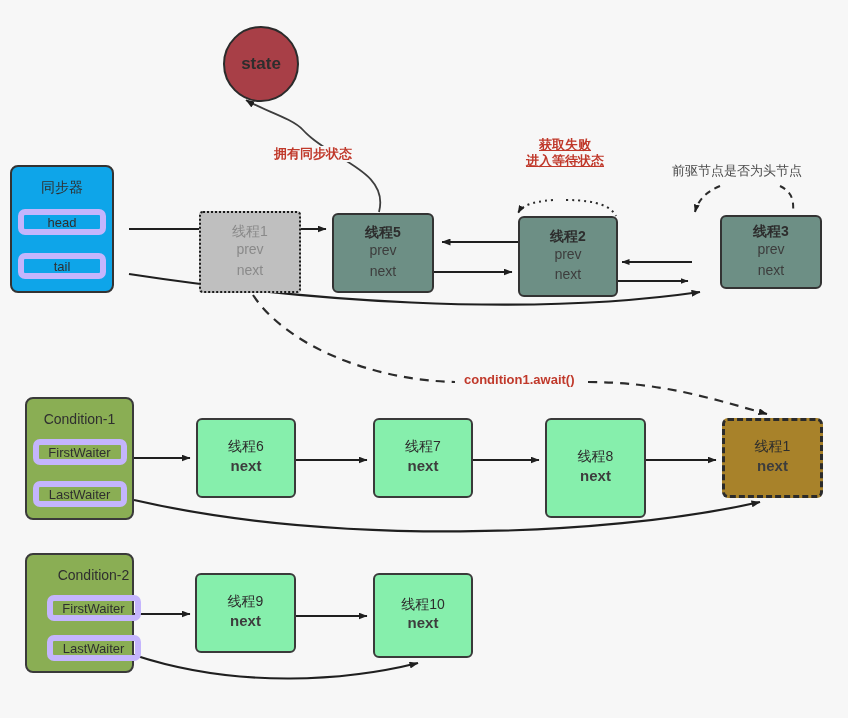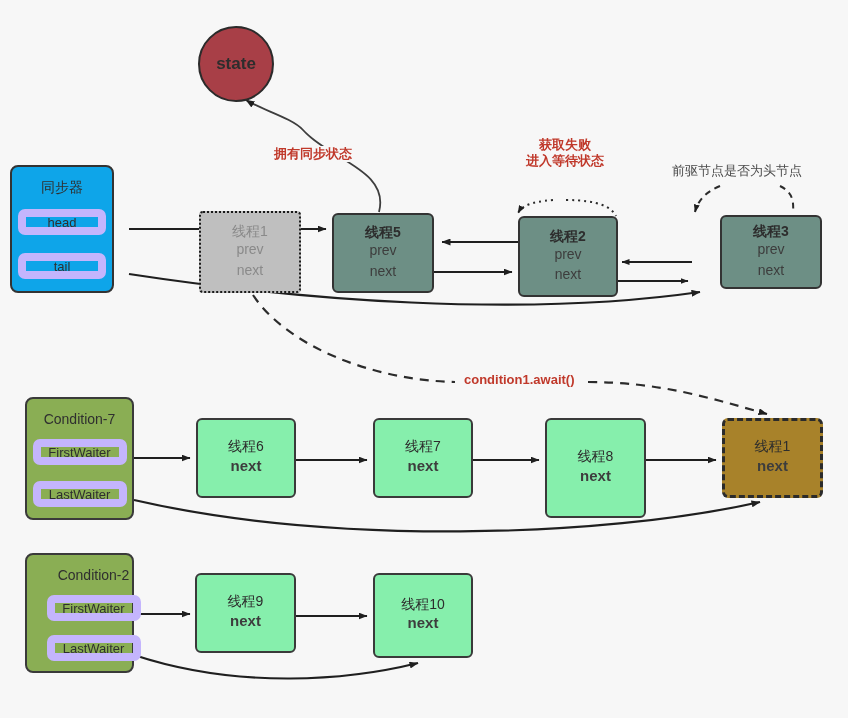--- a/index.html
+++ b/index.html
@@ -80,21 +80,21 @@
     align-items: center;
   }
   .container-title {
     font-size: 14px;
     color: #2f2f2f;
     margin-top: 12px;
     margin-bottom: 4px;
   }
   .slot {
     box-sizing: border-box;
-    border: 8px solid #c4b5fd;
+    border: 6px solid #c4b5fd;
     border-radius: 7px;
     font-size: 13px;
     color: #2f2f2f;
     display: flex;
     align-items: center;
     justify-content: center;
     width: 88px;
     height: 26px;
   }
   .teal-node.container-box { background: #6d8f85; border: 2px solid #333333; }
@@ -176,21 +176,21 @@
 
   <path d="M 134,500 C 330,545 600,538 760,502" fill="none" stroke="#1f1f1f" stroke-width="2.2" marker-end="url(#ah)"></path>
 
   <path d="M 134,614 L 190,614" fill="none" stroke="#1f1f1f" stroke-width="2" marker-end="url(#ah)"></path>
 
   <path d="M 296,616 L 367,616" fill="none" stroke="#1f1f1f" stroke-width="2" marker-end="url(#ah)"></path>
 
   <path d="M 134,655 C 240,690 350,680 418,663" fill="none" stroke="#1f1f1f" stroke-width="2.2" marker-end="url(#ah)"></path>
 </svg>
 
-<div class="state-circle" style="left:198px; top:26px; width:72px; height:72px;">
+<div class="state-circle" style="left:223px; top:26px; width:72px; height:72px;">
   <span>state</span>
 </div>
 
 <div class="container-box teal-node" style="left:10px; top:165px; width:104px; height:128px; background:#0ea5e9; border:2px solid #333333;">
   <div class="container-title">同步器</div>
   <div class="slot" style="margin-top:8px;">
     <span>head</span>
   </div>
   <div class="slot" style="margin-top:18px;">
     <span>tail</span>
@@ -218,35 +218,35 @@
 <div class="node-box teal-node" style="left:720px; top:215px; width:102px; height:74px;">
   <div class="node-title">线程3</div>
   <div class="node-field">prev</div>
   <div class="node-field">next</div>
 </div>
 
 <div class="annot red" style="left:272px; top:146px;">
   <span>拥有同步状态</span>
 </div>
 
-<div class="annot red" style="left:524px; top:137px;">
+<div class="annot red" style="left:524px; top:137px;text-decoration:underline;">
   <div>获取失败</div>
   <div>进入等待状态</div>
 </div>
 
 <div class="annot dark" style="left:670px; top:163px;">
   <span>前驱节点是否为头节点</span>
 </div>
 
 <div class="annot red" style="left:462px; top:372px;">
   <span>condition1.await()</span>
 </div>
 
 <div class="container-box green-node" style="left:25px; top:397px; width:109px; height:123px; background:#8aae54; border:2px solid #3a3a3a;">
-  <div class="container-title">Condition-7</div>
+  <div class="container-title">Condition-1</div>
   <div class="slot" style="margin-top:8px; width:94px;">
     <span>FirstWaiter</span>
   </div>
   <div class="slot" style="margin-top:16px; width:94px;">
     <span>LastWaiter</span>
   </div>
 </div>
 
 <div class="node-box green-node" style="left:196px; top:418px; width:100px; height:80px;">
   <div class="node-title plain">线程6</div>

